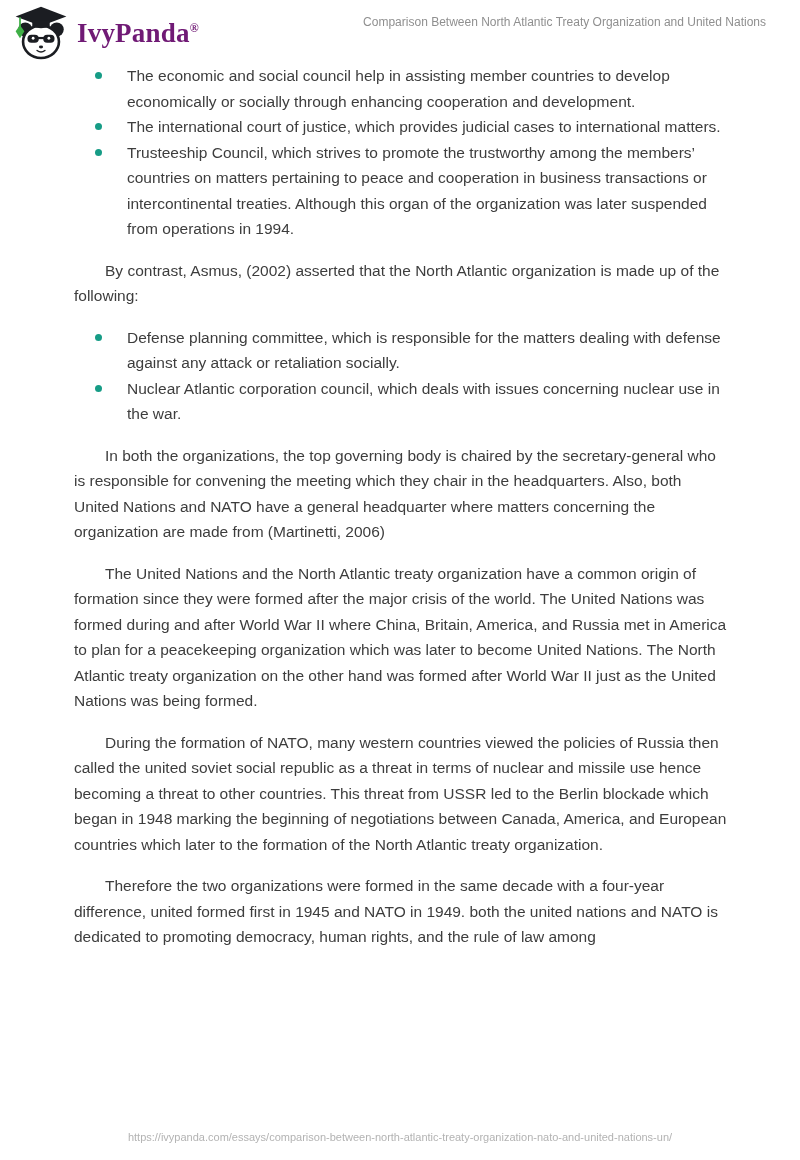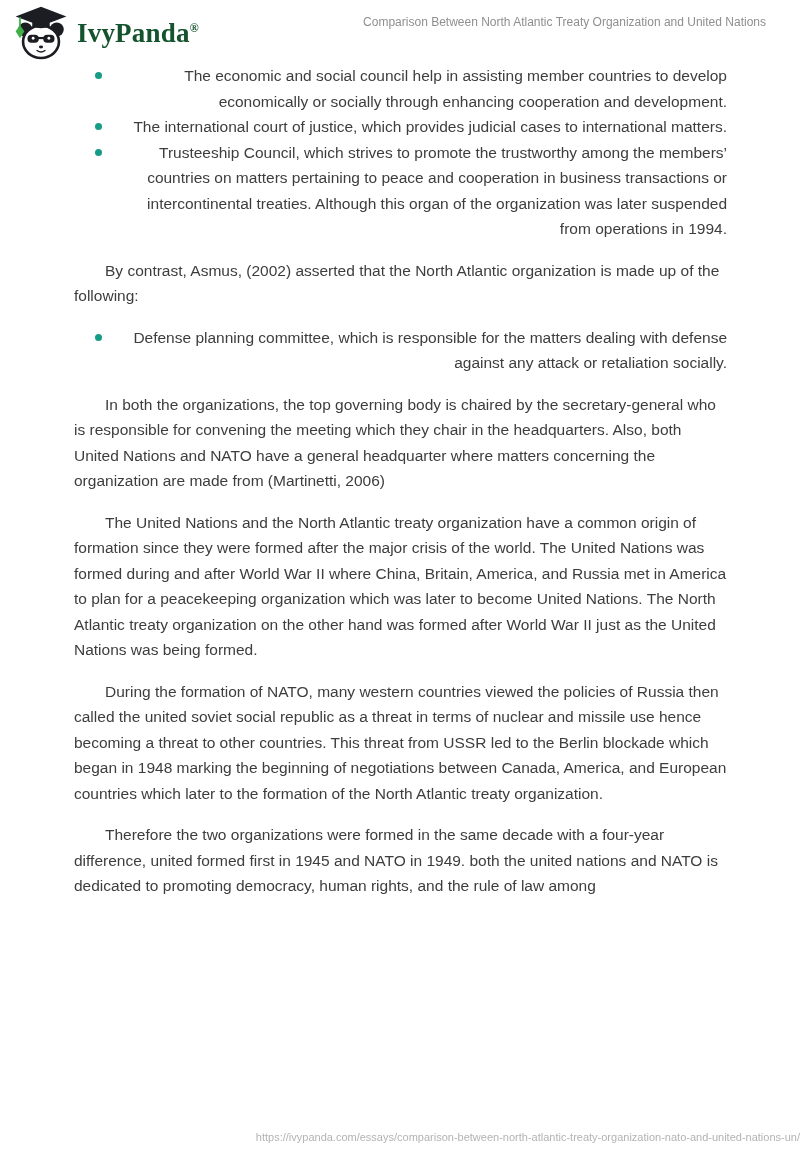--- a/index.html
+++ b/index.html
@@ -10,36 +10,36 @@
     --faint:#b3b3b3;
   }
   *{margin:0;padding:0;box-sizing:border-box;}
   html,body{width:800px;height:1160px;background:#ffffff;overflow:hidden;}
   body{font-family:"Liberation Sans",sans-serif;color:var(--text);position:relative;}
 
   
   .header{position:absolute;top:0;left:0;width:800px;height:64px;}
   .logo-wrap{position:absolute;left:13px;top:5px;display:flex;align-items:center;}
   .logo-mark{width:56px;height:56px;display:block;}
-  .brand{font-family:"Liberation Serif",serif;font-weight:bold;font-size:27px;color:#14532d;letter-spacing:0.2px;margin-left:8px;}
+  .brand{font-family:"Liberation Serif",serif;font-weight:bold;font-size:27px;color:#701a75;letter-spacing:0.2px;margin-left:8px;}
   .brand sup{font-size:12px;vertical-align:super;}
   .doc-title{position:absolute;top:15px;right:34px;font-size:12px;color:var(--muted);white-space:nowrap;}
 
   
   .content{position:absolute;top:63px;left:74px;width:653px;font-size:15.5px;line-height:25.5px;}
   ul.bullets{list-style:none;margin:0 0 16px 0;}
-  ul.bullets li{position:relative;padding-left:53px;text-align:right;}
+  ul.bullets li{position:relative;padding-left:53px;}
   ul.bullets li::before{
     content:"";position:absolute;left:21px;top:9px;width:7px;height:7px;border-radius:50%;
     background:var(--accent);
   }
   p.para{text-indent:31px;margin:9px 0 16px 0;}
 
   
-  .footer{position:absolute;top:1127px;left:0;width:800px;text-align:right;}
+  .footer{position:absolute;top:1127px;left:0;width:800px;text-align:center;}
   .footer a{font-size:11px;color:var(--faint);text-decoration:none;}
 </style>
 </head>
 <body>
 
 <div class="header">
   <div class="logo-wrap">
     <svg class="logo-mark" viewBox="0 0 64 62" xmlns="http://www.w3.org/2000/svg">
 
       <circle cx="14" cy="27" r="8" fill="#1b1d22"></circle>
@@ -71,20 +71,21 @@
   <ul class="bullets">
     <li><span>The economic and social council help in assisting member countries to develop economically or socially through enhancing cooperation and development.</span></li>
     <li><span>The international court of justice, which provides judicial cases to international matters.</span></li>
     <li><span>Trusteeship Council, which strives to promote the trustworthy among the members’ countries on matters pertaining to peace and cooperation in business transactions or intercontinental treaties. Although this organ of the organization was later suspended from operations in 1994.</span></li>
   </ul>
 
   <p class="para">By contrast, Asmus, (2002) asserted that the North Atlantic organization is made up of the following:</p>
 
   <ul class="bullets">
     <li><span>Defense planning committee, which is responsible for the matters dealing with defense against any attack or retaliation socially.</span></li>
+    <li><span>Nuclear Atlantic corporation council, which deals with issues concerning nuclear use in the war.</span></li>
   </ul>
 
   <p class="para">In both the organizations, the top governing body is chaired by the secretary-general who is responsible for convening the meeting which they chair in the headquarters. Also, both United Nations and NATO have a general headquarter where matters concerning the organization are made from (Martinetti, 2006)</p>
   <p class="para">The United Nations and the North Atlantic treaty organization have a common origin of formation since they were formed after the major crisis of the world. The United Nations was formed during and after World War II where China, Britain, America, and Russia met in America to plan for a peacekeeping organization which was later to become United Nations. The North Atlantic treaty organization on the other hand was formed after World War II just as the United Nations was being formed.</p>
   <p class="para">During the formation of NATO, many western countries viewed the policies of Russia then called the united soviet social republic as a threat in terms of nuclear and missile use hence becoming a threat to other countries. This threat from USSR led to the Berlin blockade which began in 1948 marking the beginning of negotiations between Canada, America, and European countries which later to the formation of the North Atlantic treaty organization.</p>
   <p class="para">Therefore the two organizations were formed in the same decade with a four-year difference, united formed first in 1945 and NATO in 1949. both the united nations and NATO is dedicated to promoting democracy, human rights, and the rule of law among</p>
 </div>
 
 <div class="footer">
   <a href="#">https://ivypanda.com/essays/comparison-between-north-atlantic-treaty-organization-nato-and-united-nations-un/</a>

